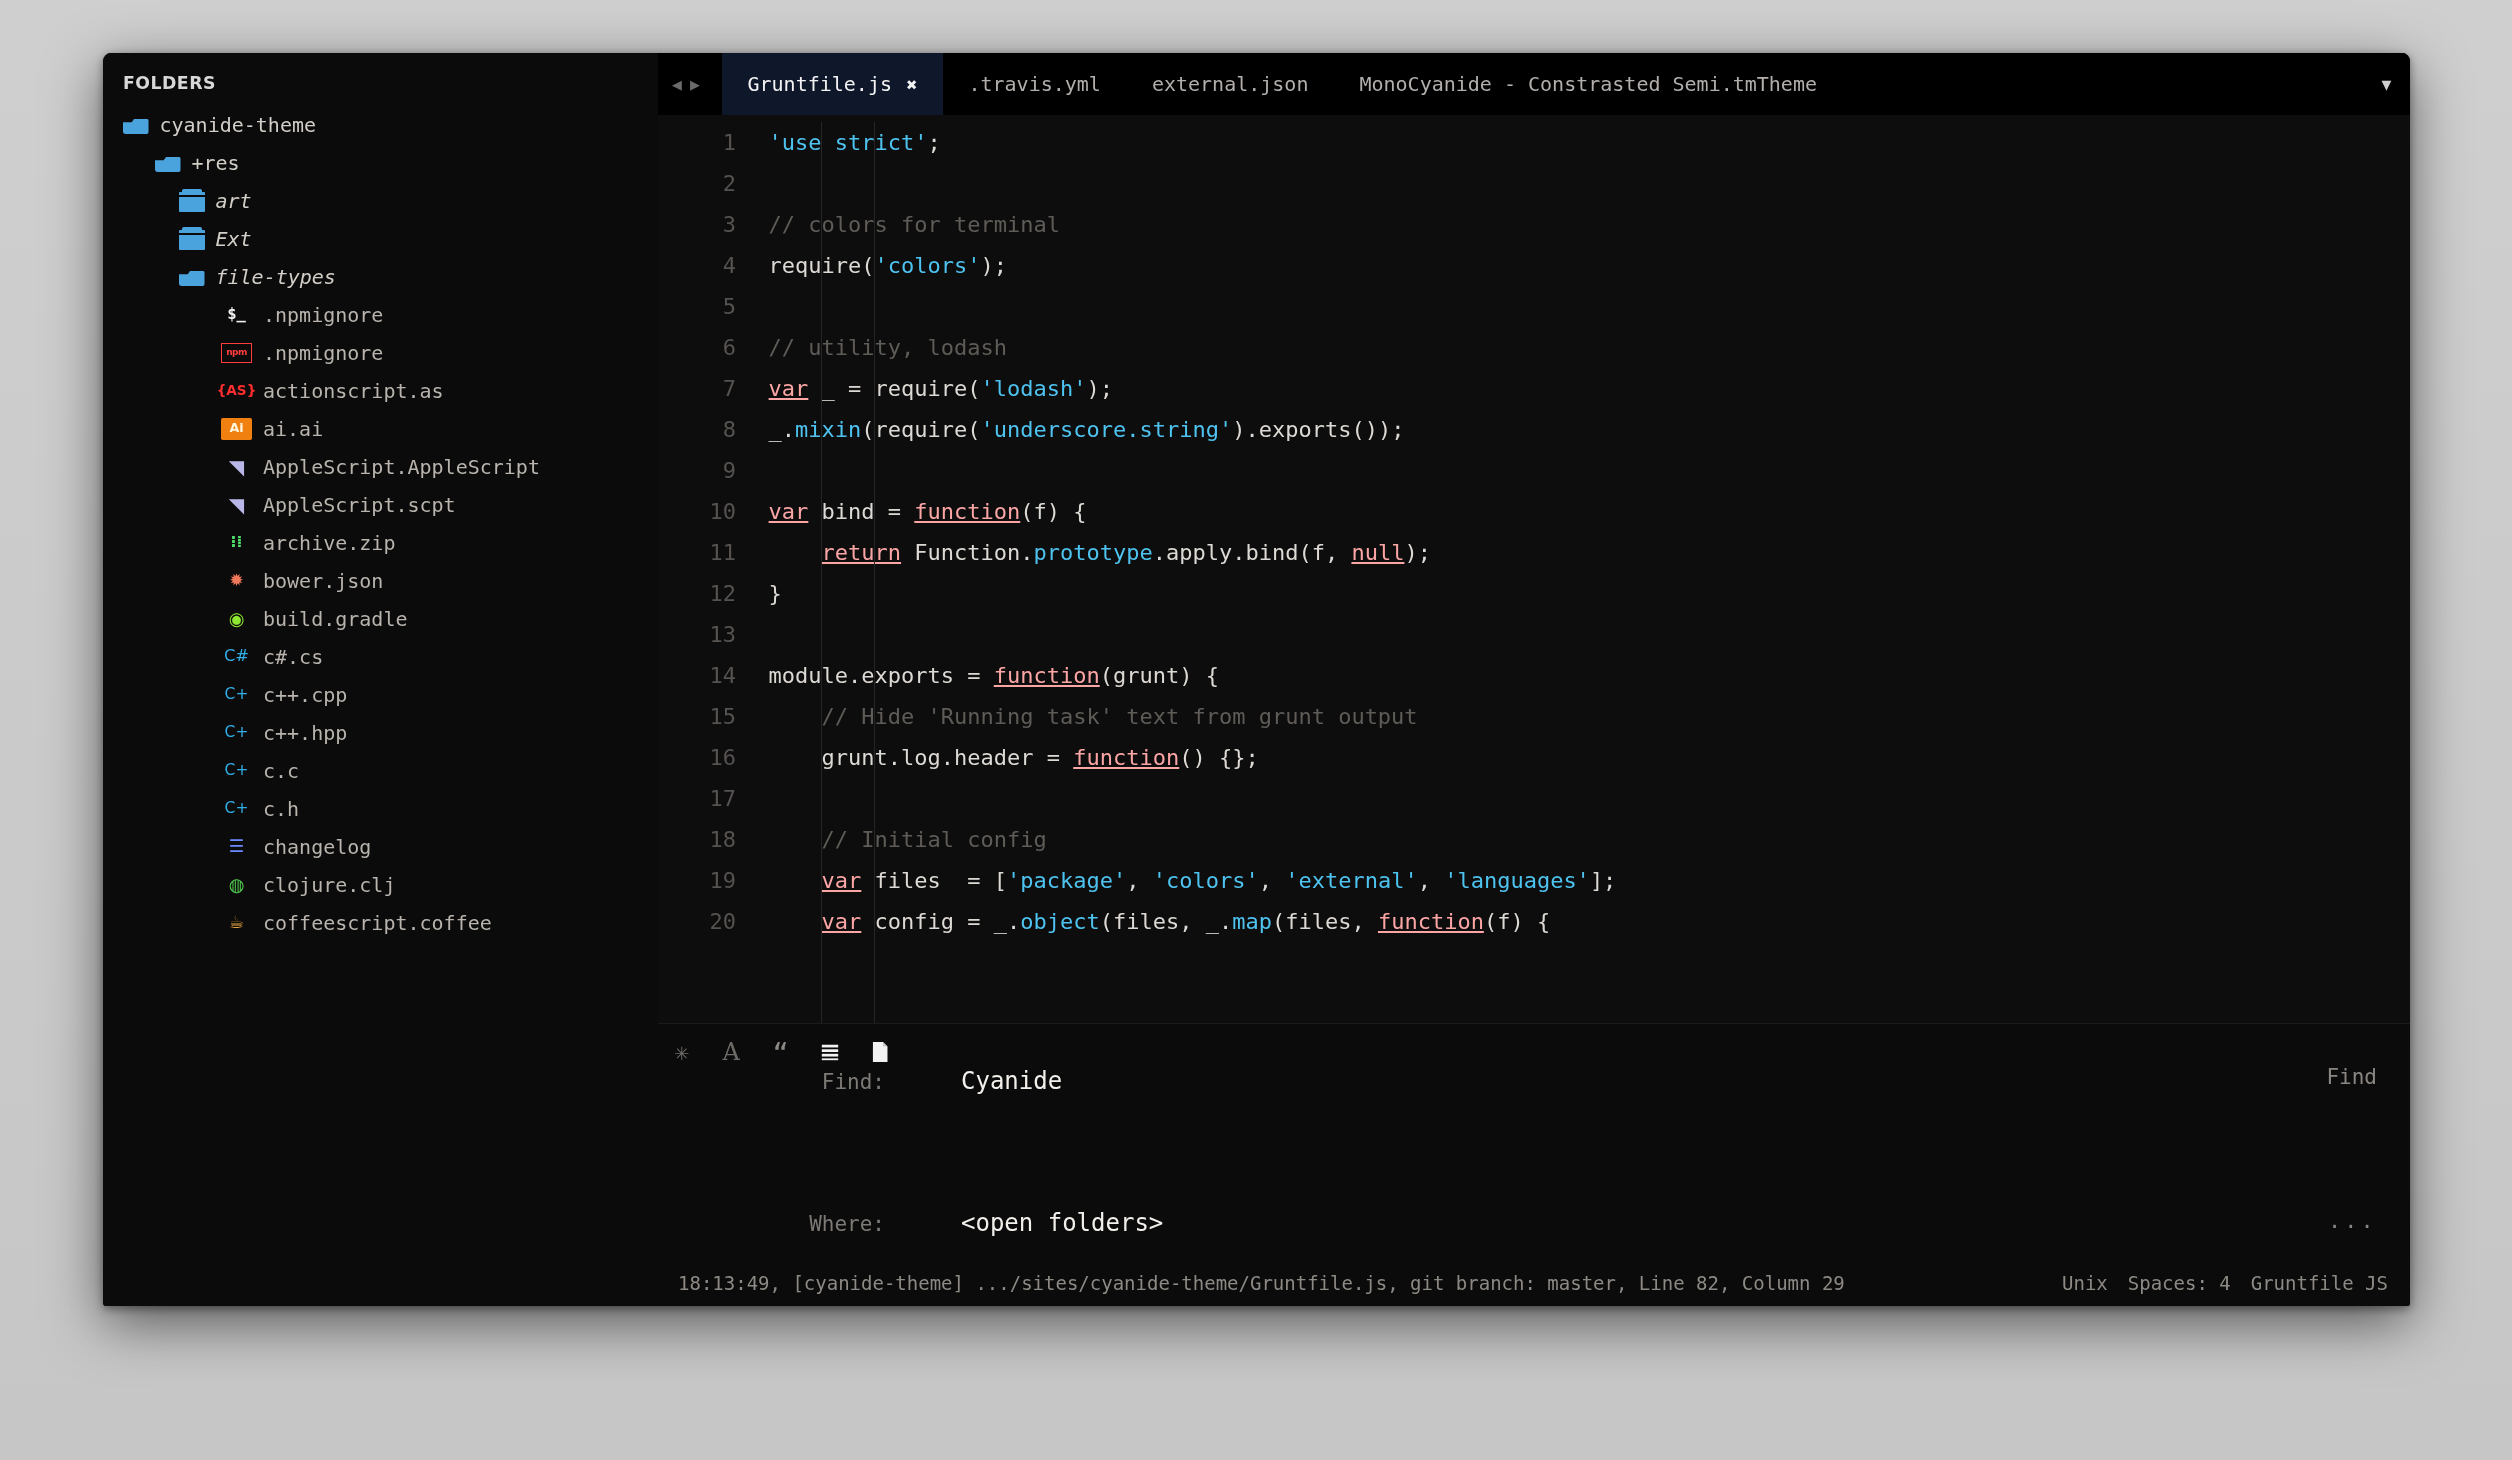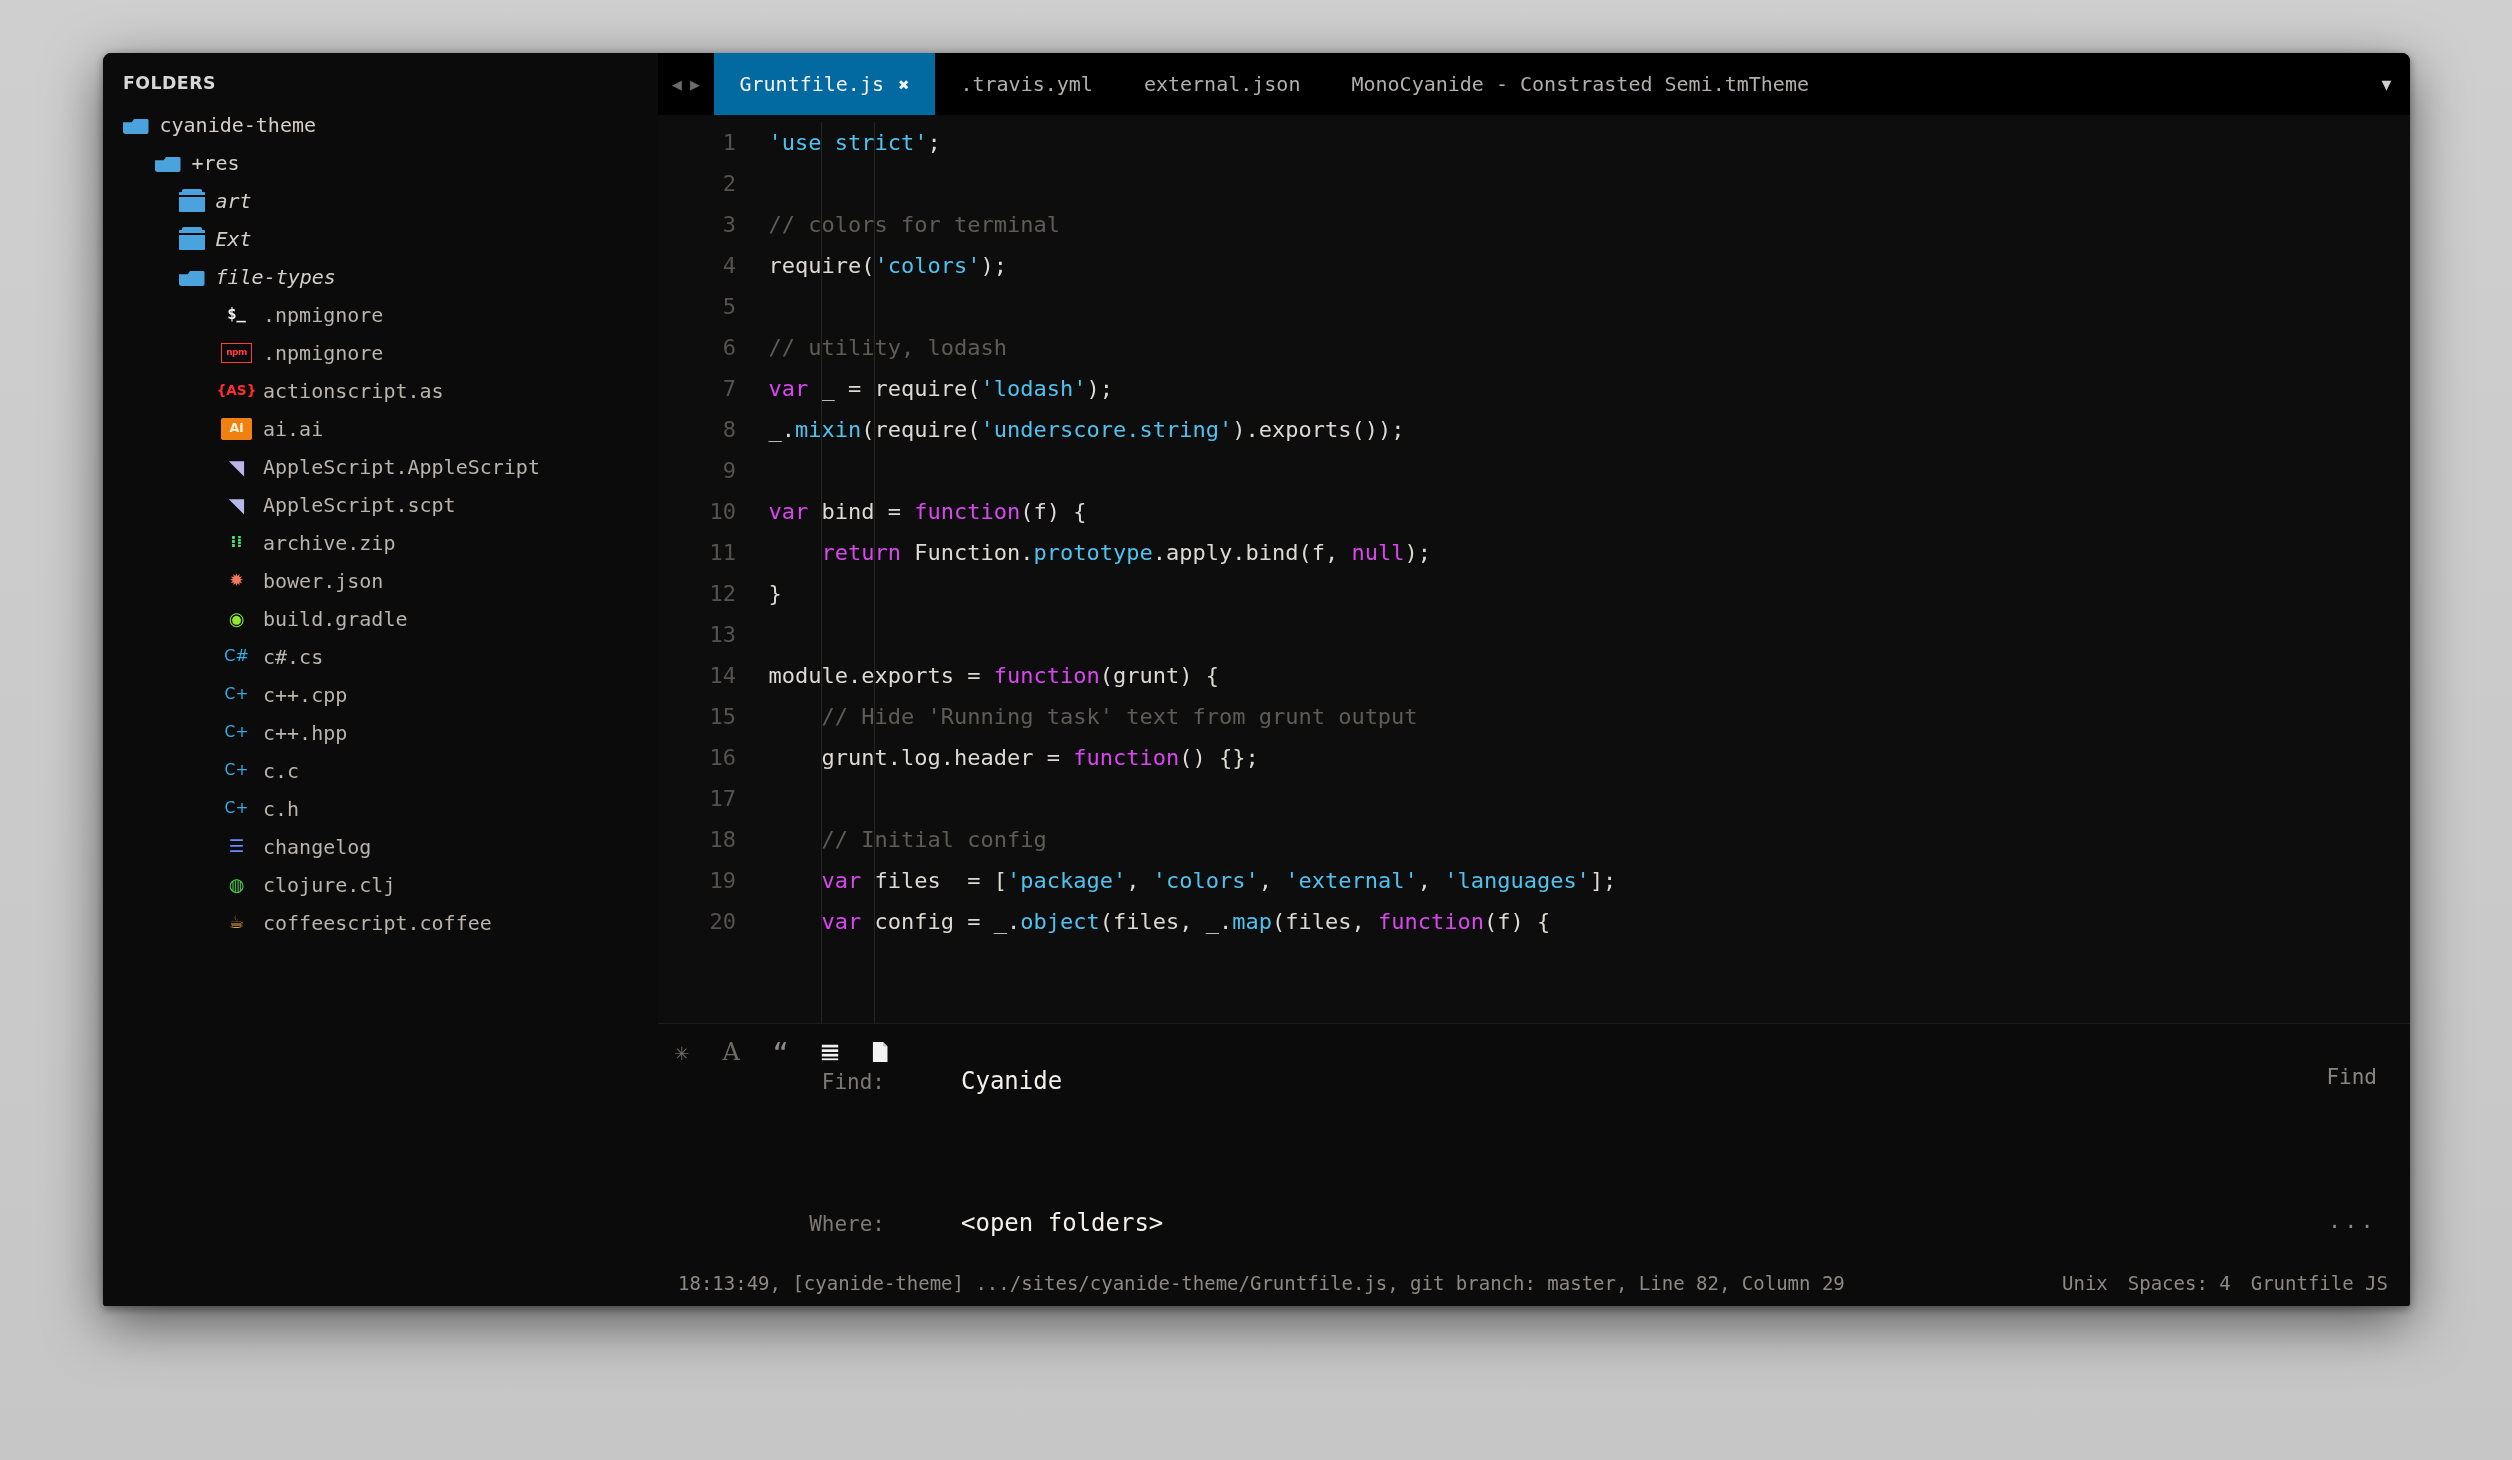--- a/index.html
+++ b/index.html
@@ -157,21 +157,21 @@
   #tab-navs {
     flex: 0 0 56px; display: flex; align-items: center; justify-content: center; gap: 8.2px;
     color: #6b6b6b; font-size: 16.4px;
   }
   .tab {
     display: flex; align-items: center; gap: 14.6px;
     padding: 0 25.5px;
     font-size: 20px; color: #b2aeab;
     white-space: nowrap;
   }
-  .tab.active { background: #0369a1; color: #f3f3f3; }
+  .tab.active { background: #0f172a; color: #f3f3f3; margin-left: 8px; }
   .tab .tab-close { color: #f3f3f3; font-size: 18px; font-weight: bold; }
   #tab-overflow {
     position: absolute; right: 0; top: 0; bottom: 0;
     width: 47px; display: flex; align-items: center; justify-content: center;
     color: #cfcfcf; font-size: 16.4px;
   }
 
   
   #code-area {
     flex: 1 1 auto; min-height: 0;
@@ -198,21 +198,21 @@
     white-space: pre;
     padding-left: 14.6px;
     overflow: hidden;
     position: relative;
   }
   #code .indent-guide {
     position:absolute; top:0; bottom:0; width:0.9px; background:#252525;
   }
   .cm { color: #5f5c58; }   
   .st { color: #4ec3f0; }   
-  .kw { color: #d946ef; }   
+  .kw { color: #fca5a5; text-decoration: underline; }   
   .pr { color: #4ec3f0; }
 
   
   #findpanel {
     flex: 0 0 236px; height: 236px;
     background: #0b0b0b;
     border-top: 0.9px solid #1b1b1b;
     position: relative;
     font-size: 21px;
   }

